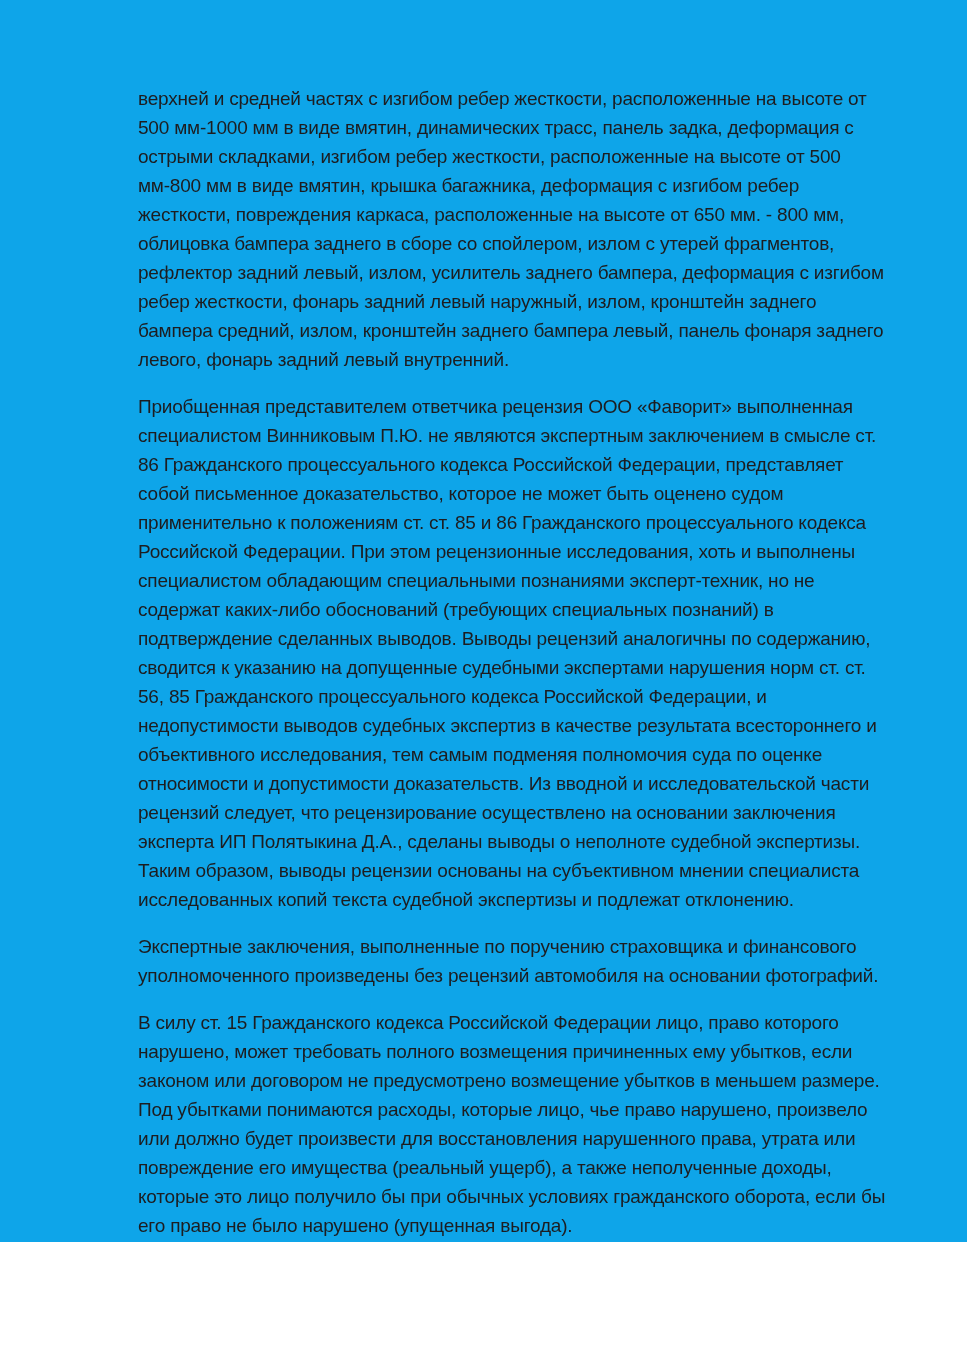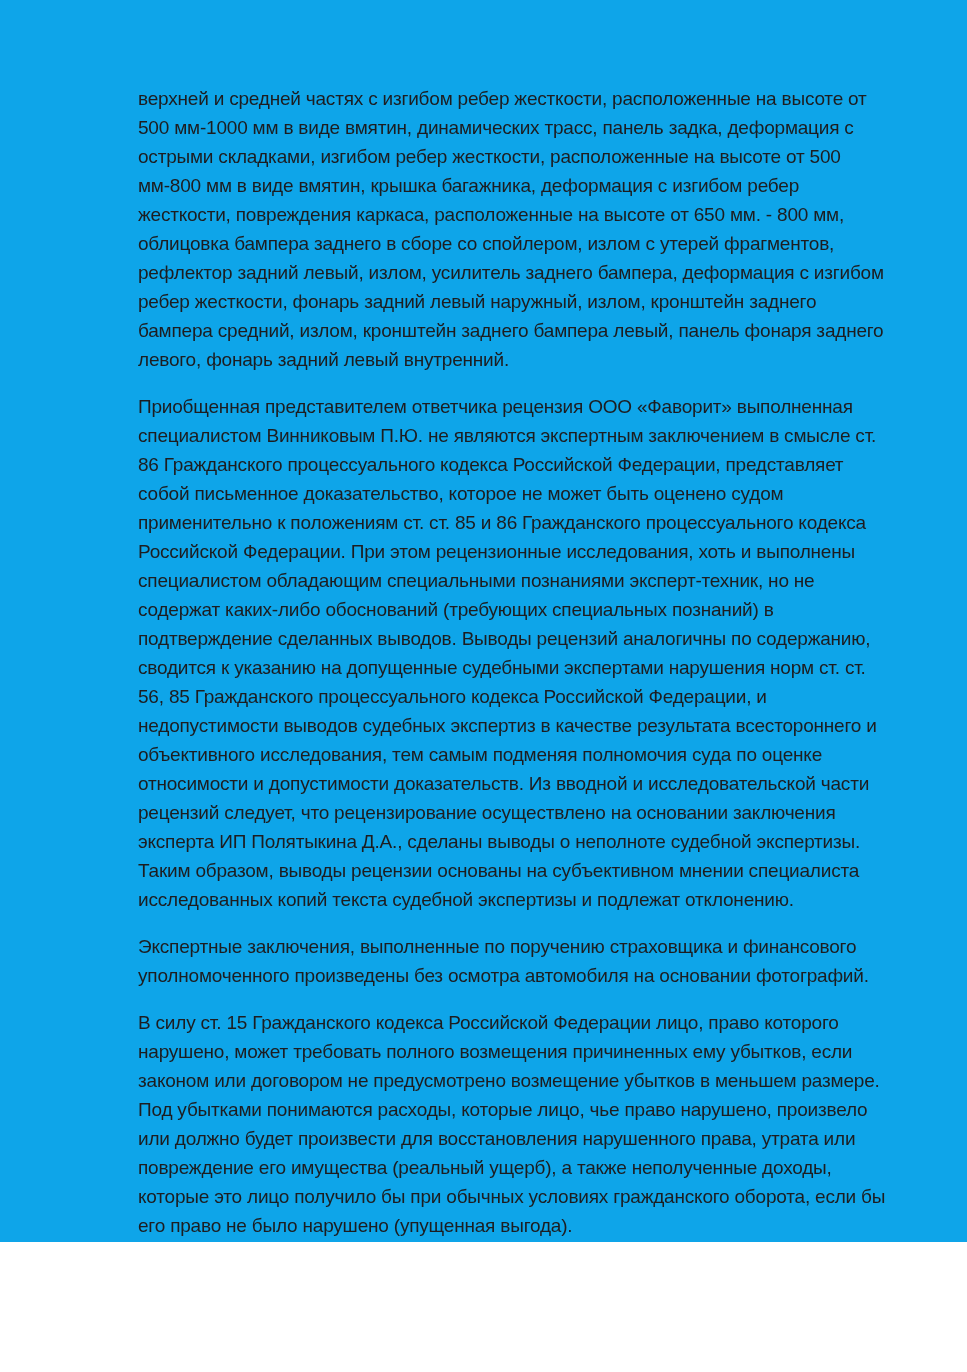--- a/index.html
+++ b/index.html
@@ -36,16 +36,16 @@
     margin-bottom: 0;
   }
 </style>
 </head>
 <body>
 
 <div class="page">
   <div class="content">
     <p class="doc-paragraph">верхней и средней частях с изгибом ребер жесткости, расположенные на высоте от 500 мм-1000 мм в виде вмятин, динамических трасс, панель задка, деформация с острыми складками, изгибом ребер жесткости, расположенные на высоте от 500 мм-800 мм в виде вмятин, крышка багажника, деформация с изгибом ребер жесткости, повреждения каркаса, расположенные на высоте от 650 мм. - 800 мм, облицовка бампера заднего в сборе со спойлером, излом с утерей фрагментов, рефлектор задний левый, излом, усилитель заднего бампера, деформация с изгибом ребер жесткости, фонарь задний левый наружный, излом, кронштейн заднего бампера средний, излом, кронштейн заднего бампера левый, панель фонаря заднего левого, фонарь задний левый внутренний.</p>
     <p class="doc-paragraph">Приобщенная представителем ответчика рецензия ООО «Фаворит» выполненная специалистом Винниковым П.Ю. не являются экспертным заключением в смысле ст. 86 Гражданского процессуального кодекса Российской Федерации, представляет собой письменное доказательство, которое не может быть оценено судом применительно к положениям ст. ст. 85 и 86 Гражданского процессуального кодекса Российской Федерации. При этом рецензионные исследования, хоть и выполнены специалистом обладающим специальными познаниями эксперт-техник, но не содержат каких-либо обоснований (требующих специальных познаний) в подтверждение сделанных выводов. Выводы рецензий аналогичны по содержанию, сводится к указанию на допущенные судебными экспертами нарушения норм ст. ст. 56, 85 Гражданского процессуального кодекса Российской Федерации, и недопустимости выводов судебных экспертиз в качестве результата всестороннего и объективного исследования, тем самым подменяя полномочия суда по оценке относимости и допустимости доказательств. Из вводной и исследовательской части рецензий следует, что рецензирование осуществлено на основании заключения эксперта ИП Полятыкина Д.А., сделаны выводы о неполноте судебной экспертизы. Таким образом, выводы рецензии основаны на субъективном мнении специалиста исследованных копий текста судебной экспертизы и подлежат отклонению.</p>
-    <p class="doc-paragraph">Экспертные заключения, выполненные по поручению страховщика и финансового уполномоченного произведены без осмотра автомобиля на основании фотографий.</p>
+    <p class="doc-paragraph">Экспертные заключения, выполненные по поручению страховщика и финансового уполномоченного произведены без рецензий автомобиля на основании фотографий.</p>
     <p class="doc-paragraph">В силу ст. 15 Гражданского кодекса Российской Федерации лицо, право которого нарушено, может требовать полного возмещения причиненных ему убытков, если законом или договором не предусмотрено возмещение убытков в меньшем размере. Под убытками понимаются расходы, которые лицо, чье право нарушено, произвело или должно будет произвести для восстановления нарушенного права, утрата или повреждение его имущества (реальный ущерб), а также неполученные доходы, которые это лицо получило бы при обычных условиях гражданского оборота, если бы его право не было нарушено (упущенная выгода).</p>
   </div>
 </div>
 
 </body></html>

